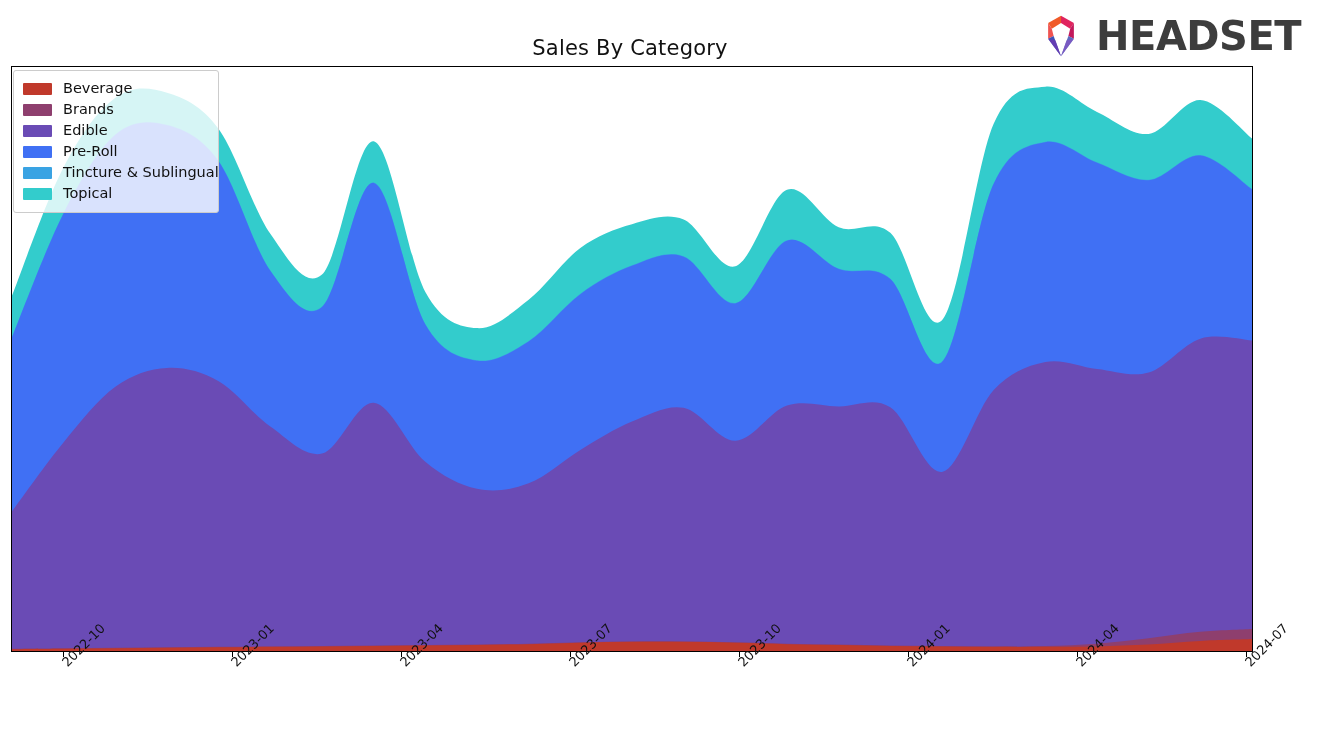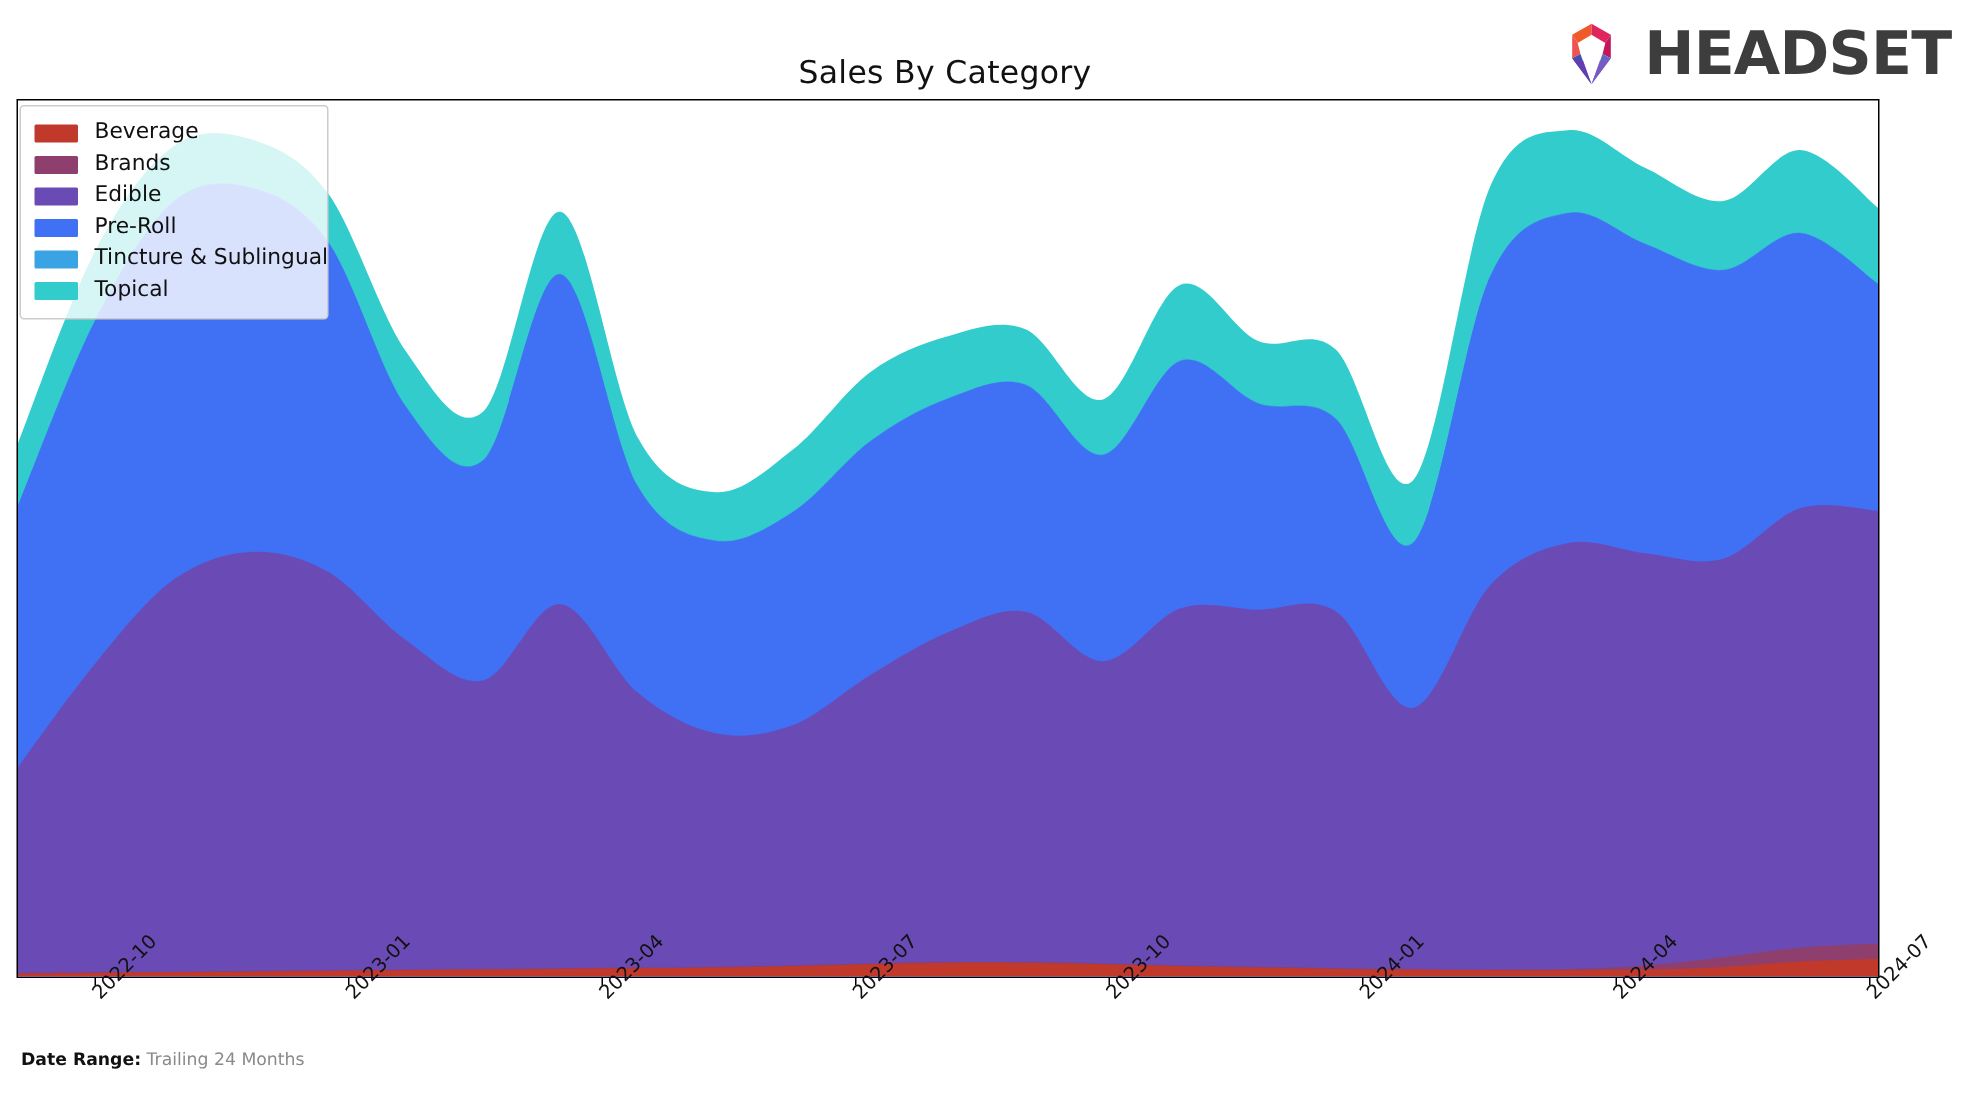--- a/index.html
+++ b/index.html
@@ -138,16 +138,15 @@
       <div class="tick-label" style="left: 724px;">2023-10</div>
       <div class="tick-mark" style="left: 897px;"></div>
       <div class="tick-label" style="left: 893px;">2024-01</div>
       <div class="tick-mark" style="left: 1066px;"></div>
       <div class="tick-label" style="left: 1062px;">2024-04</div>
       <div class="tick-mark" style="left: 1235px;"></div>
       <div class="tick-label" style="left: 1231px;">2024-07</div>
     </div>
 
   <div id="footer">
-      <div class="foot-row"><span class="foot-key">Date Range:</span><span class="foot-val"> Trailing 24 Months</span></div>
     </div>
 
 </div>
 
 </body></html>

